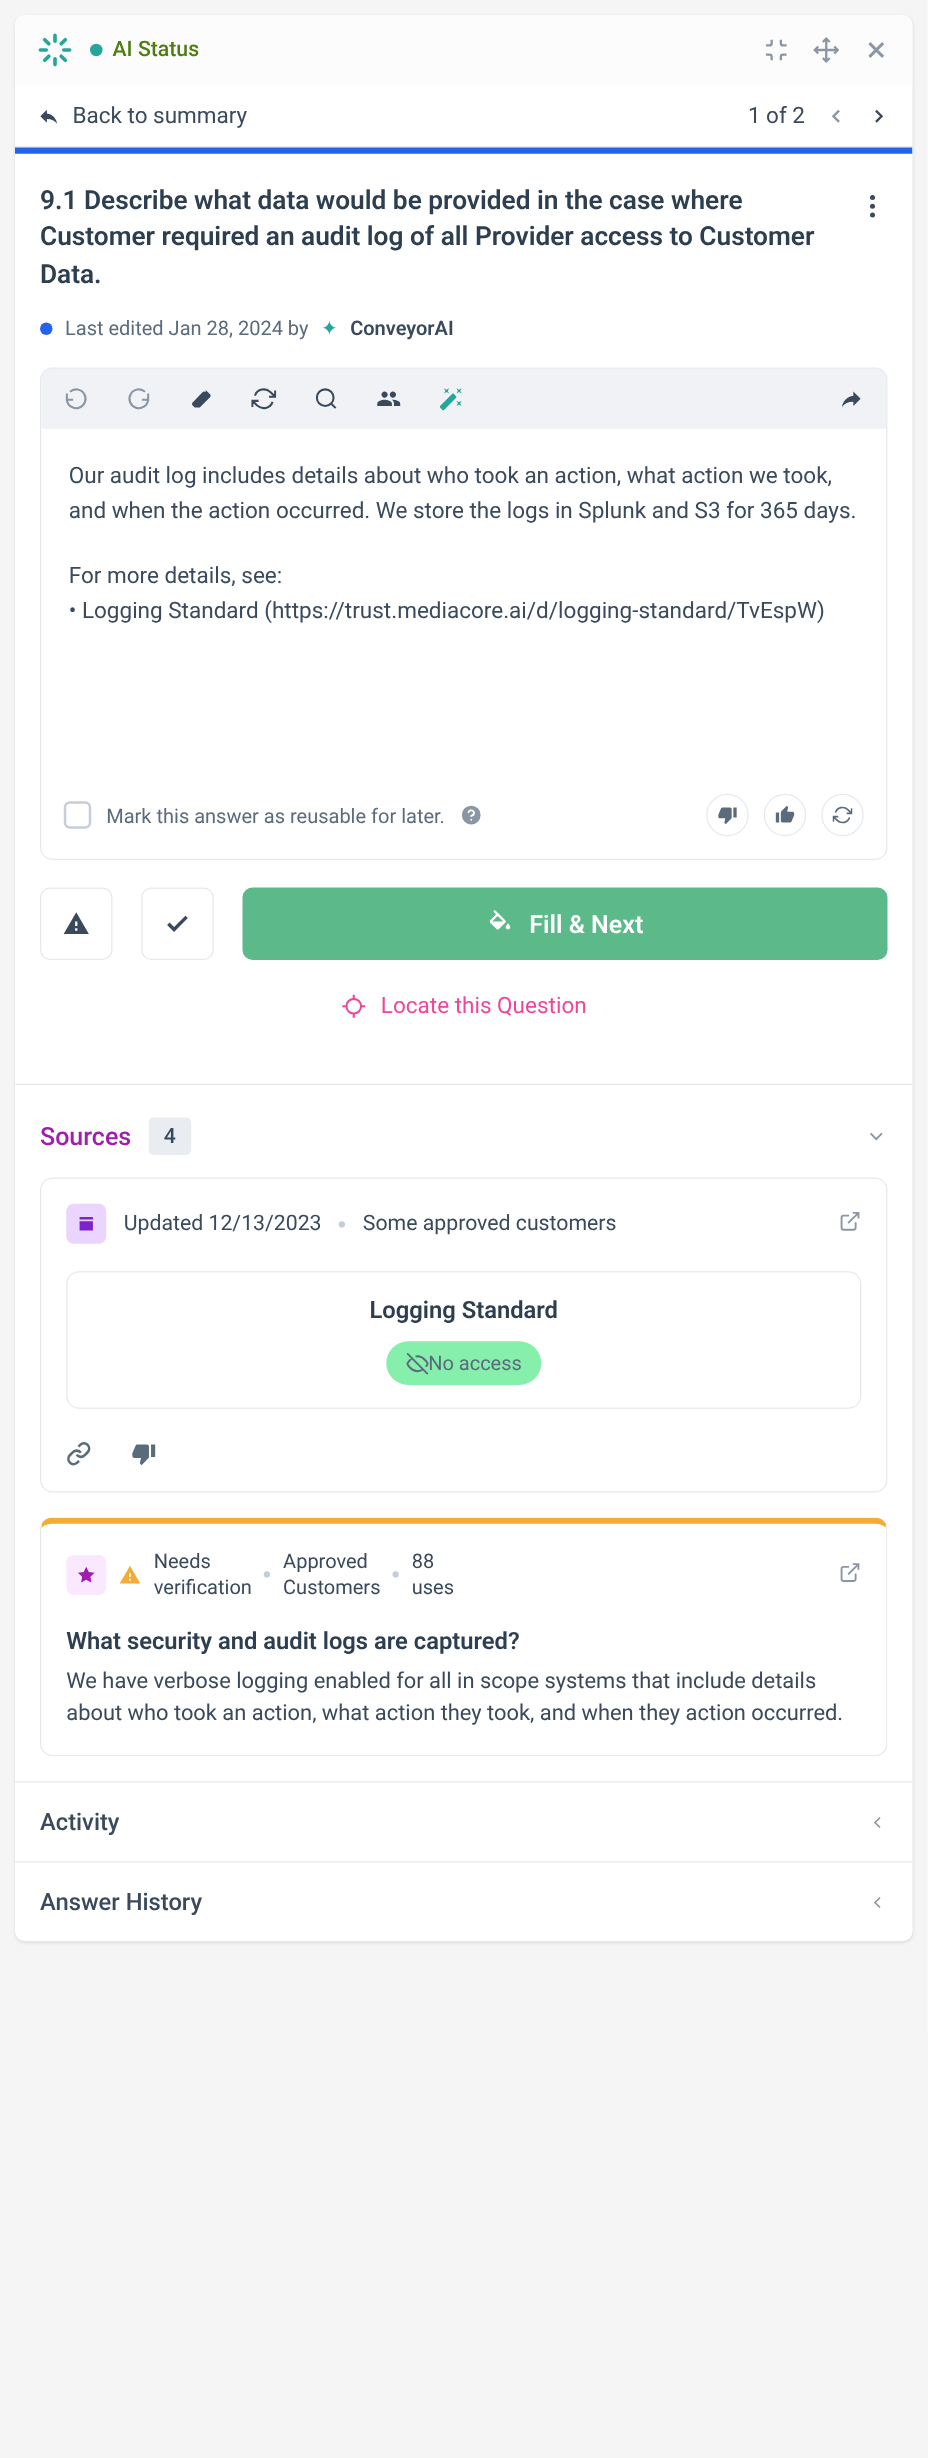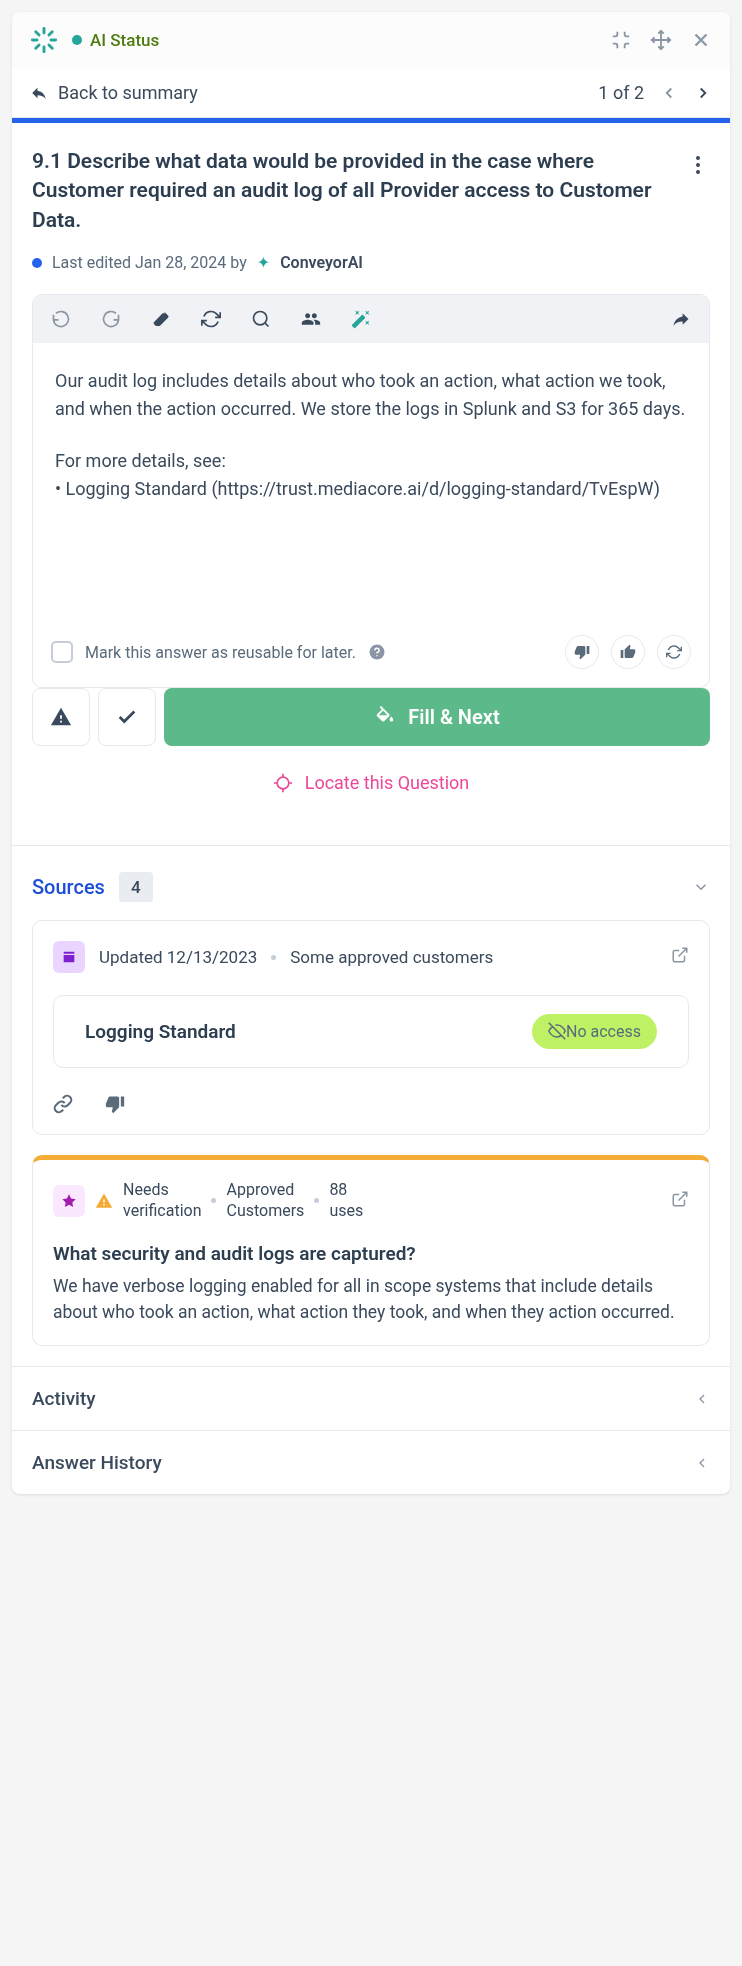--- a/index.html
+++ b/index.html
@@ -171,21 +171,22 @@
   border-radius: 50%;
   display: flex;
   align-items: center;
   justify-content: center;
   color: #5a6b7c;
   cursor: pointer;
 }
 .icon-circle svg { width: 16px; height: 16px; }
 .action-row {
   display: flex;
-  gap: 8px;
+  gap: 23px;
+  margin-top: 22px;
 }
 .sq-btn {
   width: 58px;
   height: 58px;
   border: 1px solid #e5e9ed;
   border-radius: 8px;
   background: #fff;
   display: flex;
   align-items: center;
   justify-content: center;
@@ -221,21 +222,21 @@
 .divider { border-top: 1px solid #e5e9ed; margin-top: 28px; }
 .sources-head {
   display: flex;
   align-items: center;
   padding: 26px 20px 18px;
   gap: 14px;
 }
 .sources-title {
   font-size: 20px;
   font-weight: 500;
-  color: #1d4ed8;
+  color: #a21caf;
 }
 .badge-num {
   background: #e9ecf0;
   padding: 5px 12px;
   border-radius: 4px;
   font-size: 17px;
   font-weight: 500;
   color: #3a4a5c;
 }
 .sources-head-spacer { flex: 1; }
@@ -269,37 +270,38 @@
   height: 5px;
   background: #c5ced8;
   border-radius: 50%;
 }
 .open-ext { color: #8a96a3; cursor: pointer; margin-left: auto; }
 .open-ext svg { width: 18px; height: 18px; }
 .src-title-box {
   margin-top: 22px;
   border: 1px solid #e5e9ed;
   border-radius: 10px;
-  padding: 18px 31px;
+  padding: 18px 20px;
   display: flex;
   align-items: center;
   gap: 14px;
+  flex-direction: column;
 }
 .src-title {
   font-size: 19px;
   font-weight: 600;
   color: #2c3e50;
   flex: 1;
 }
 .no-access {
-  background: #bef264;
+  background: #86efac;
   padding: 8px 16px;
   border-radius: 999px;
   display: flex;
-  align-items: flex-start;
+  align-items: flex-end;
   gap: 0;
   font-size: 16px;
   color: #5a6b7c;
 }
 .no-access svg { width: 18px; height: 18px; }
 .src-actions {
   margin-top: 26px;
   display: flex;
   gap: 32px;
   color: #5a6b7c;

